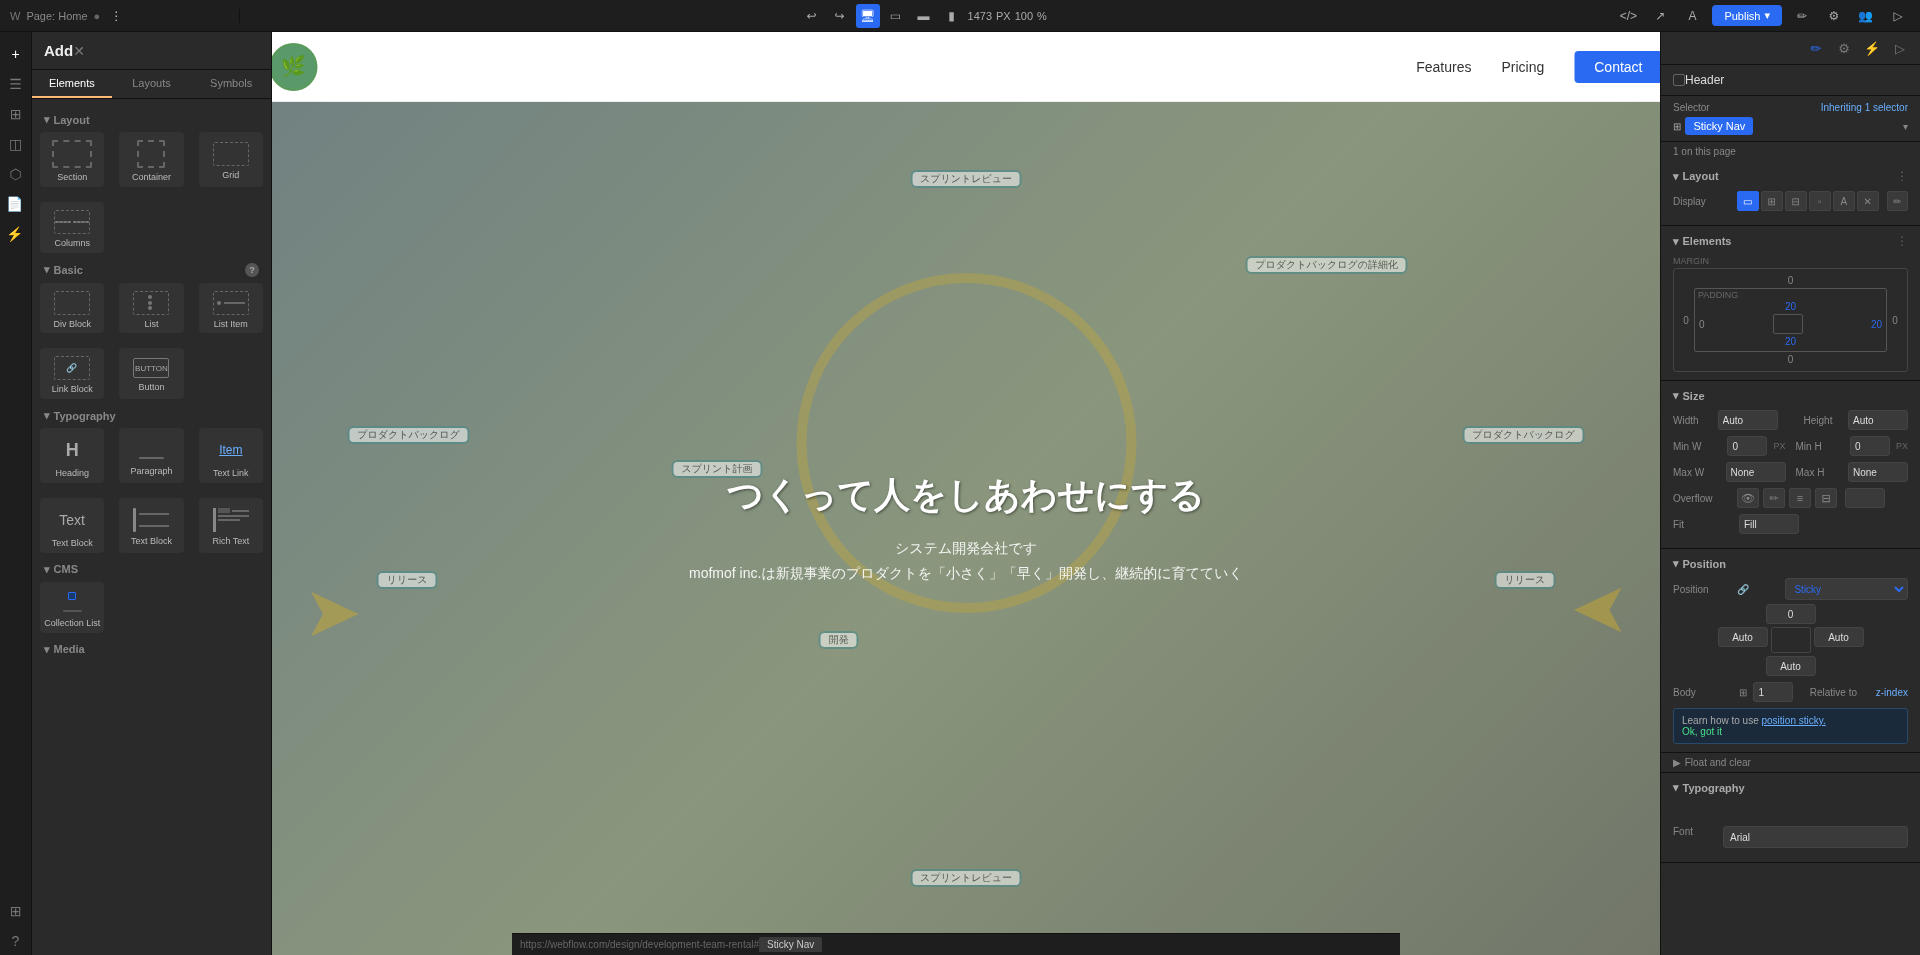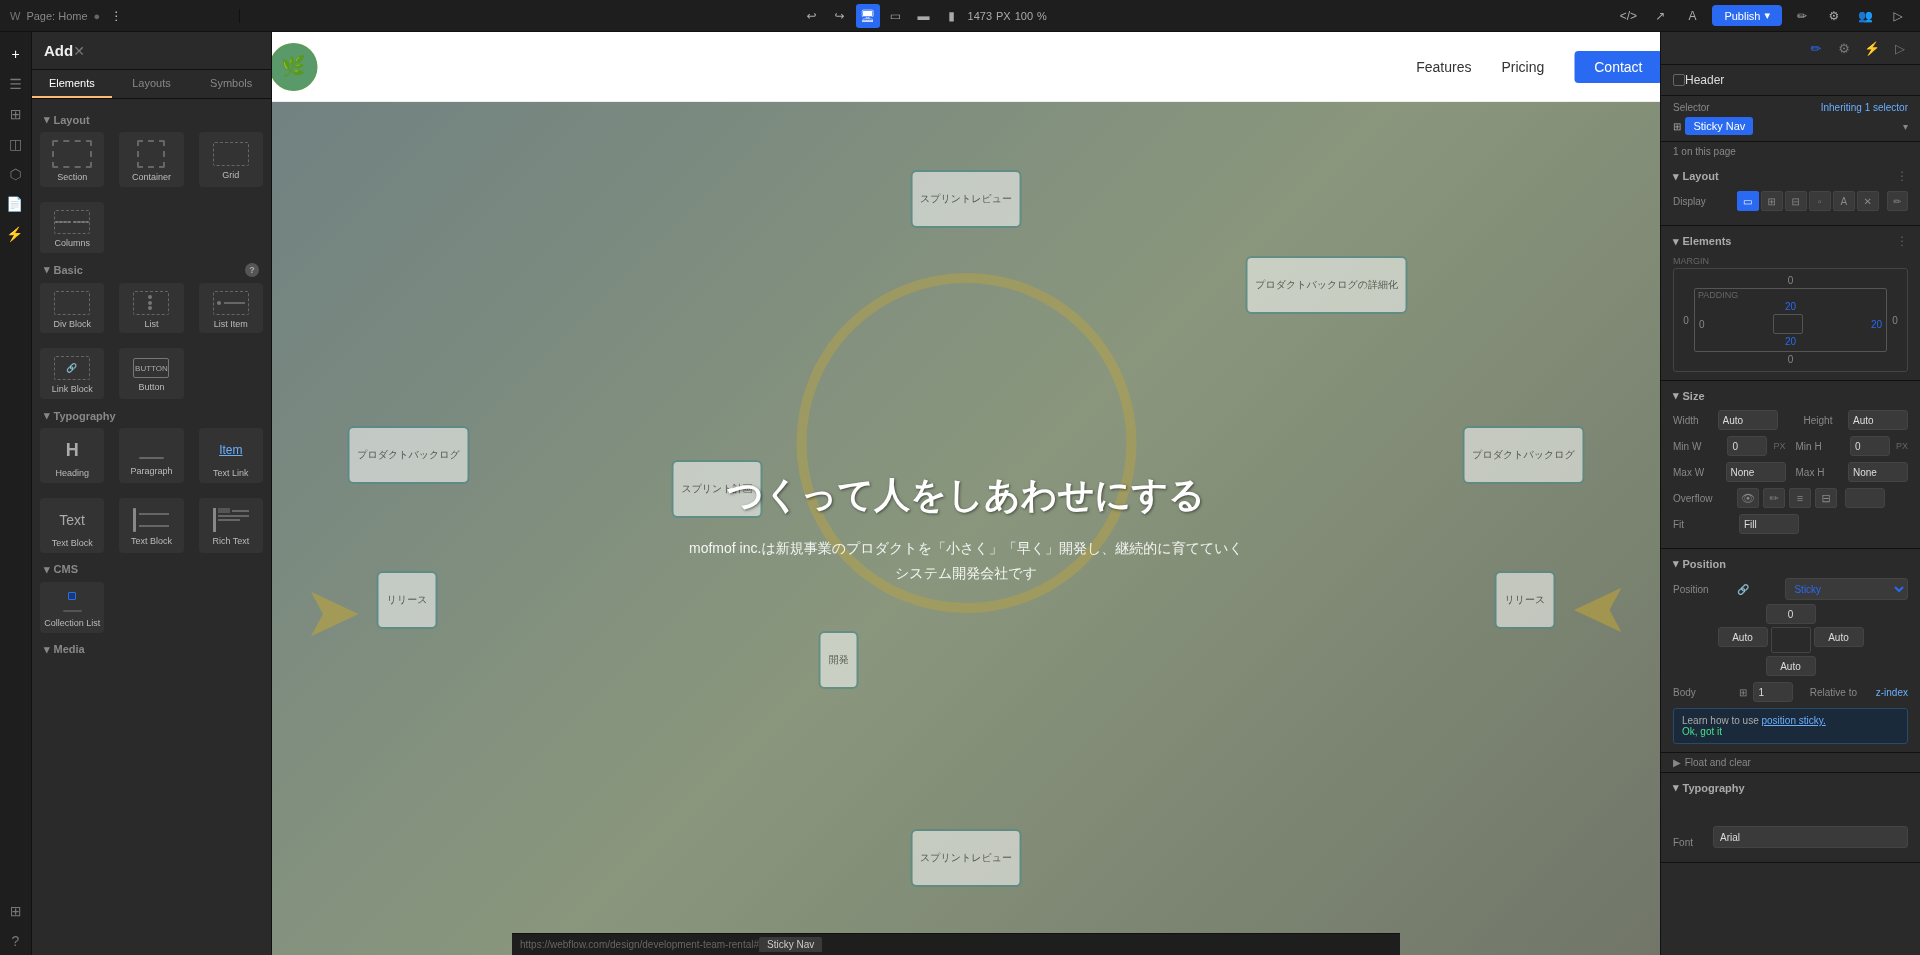--- a/index.html
+++ b/index.html
@@ -417,40 +417,40 @@
       height: 100%;
       overflow: hidden;
     }
     .illus-bubble {
       position: absolute;
       border: 2px solid #4a8a8a;
       border-radius: 6px;
       background: rgba(255,255,255,0.9);
       color: #333;
       font-size: 10px;
-      padding: 20px 8px;
+      padding: 0 8px;
       white-space: nowrap;
       font-family: Liberation Mono, monospace;
     }
 
     
     .float-clear {
       padding: 4px 12px;
       display: flex; align-items: center;
       gap: 4px;
       border-bottom: 1px solid #111;
     }
     .fc-label { font-size: 10px; color: #888; }
 
     
     .typo-section {
       padding: 8px 12px;
     }
     .typo-row {
-      display: flex; align-items: flex-end; gap: 0;
+      display: flex; align-items: flex-start; gap: 10px;
       margin-bottom: 6px;
       margin-top: 32px;
     }
     .typo-label { font-size: 10px; color: #888; width: 40px; }
     .typo-field {
       flex: 1;
       background: #3a3a3a;
       border: 1px solid #444;
       border-radius: 3px;
       color: #ddd;
@@ -725,22 +725,22 @@
             <div class="illus-bubble" style="top:55%;left:10%;">リリース</div>
             <div class="illus-bubble" style="top:55%;right:10%;">リリース</div>
             <div class="illus-bubble" style="top:42%;left:30%;">スプリント計画</div>
             <div class="illus-bubble" style="top:62%;left:40%;">開発</div>
             <div class="illus-bubble" style="bottom:8%;left:50%;transform:translateX(-50%);">スプリントレビュー</div>
           </div>
 
           <div class="preview-hero-content">
             <div class="preview-hero-title">つくって人をしあわせにする</div>
             <div class="preview-hero-sub">
+              <div>システム開発会社です</div>
               <div>mofmof inc.は新規事業のプロダクトを「小さく」「早く」開発し、継続的に育てていく</div>
-              <div>システム開発会社です</div>
             </div>
           </div>
         </div>
       </div>
     </div>
 
     <div class="bottom-bar">
       <span>https://webflow.com/design/development-team-rental#</span>
       <div class="sticky-nav-tab">Sticky Nav</div>
     </div>

